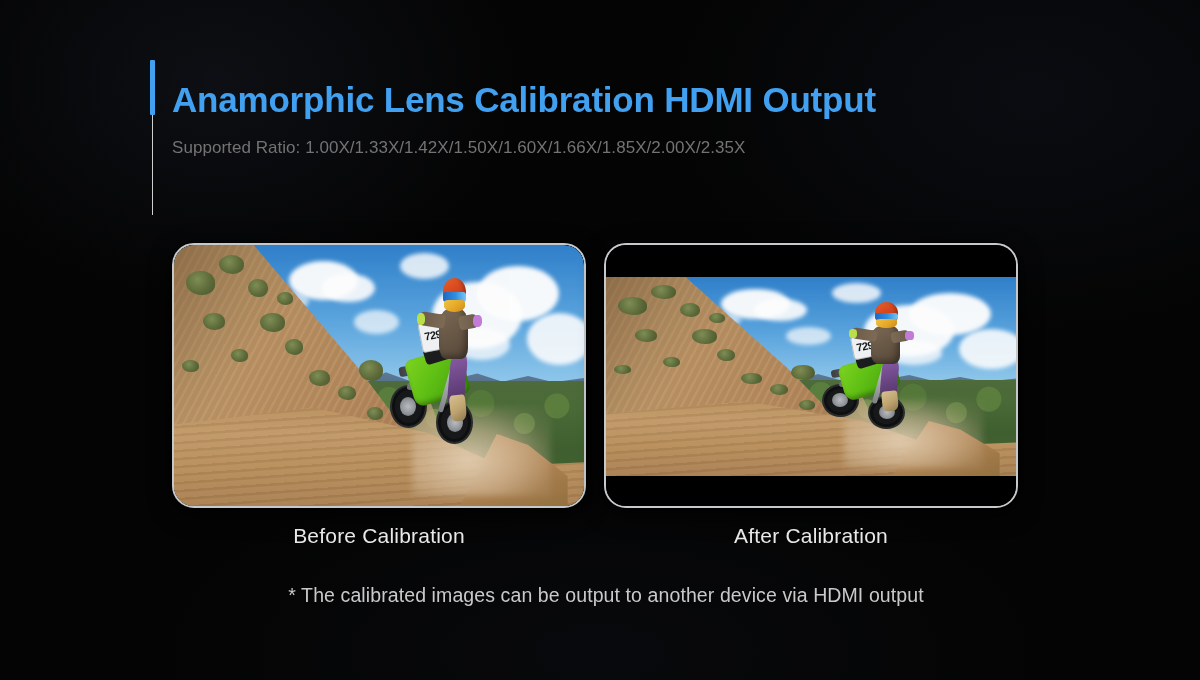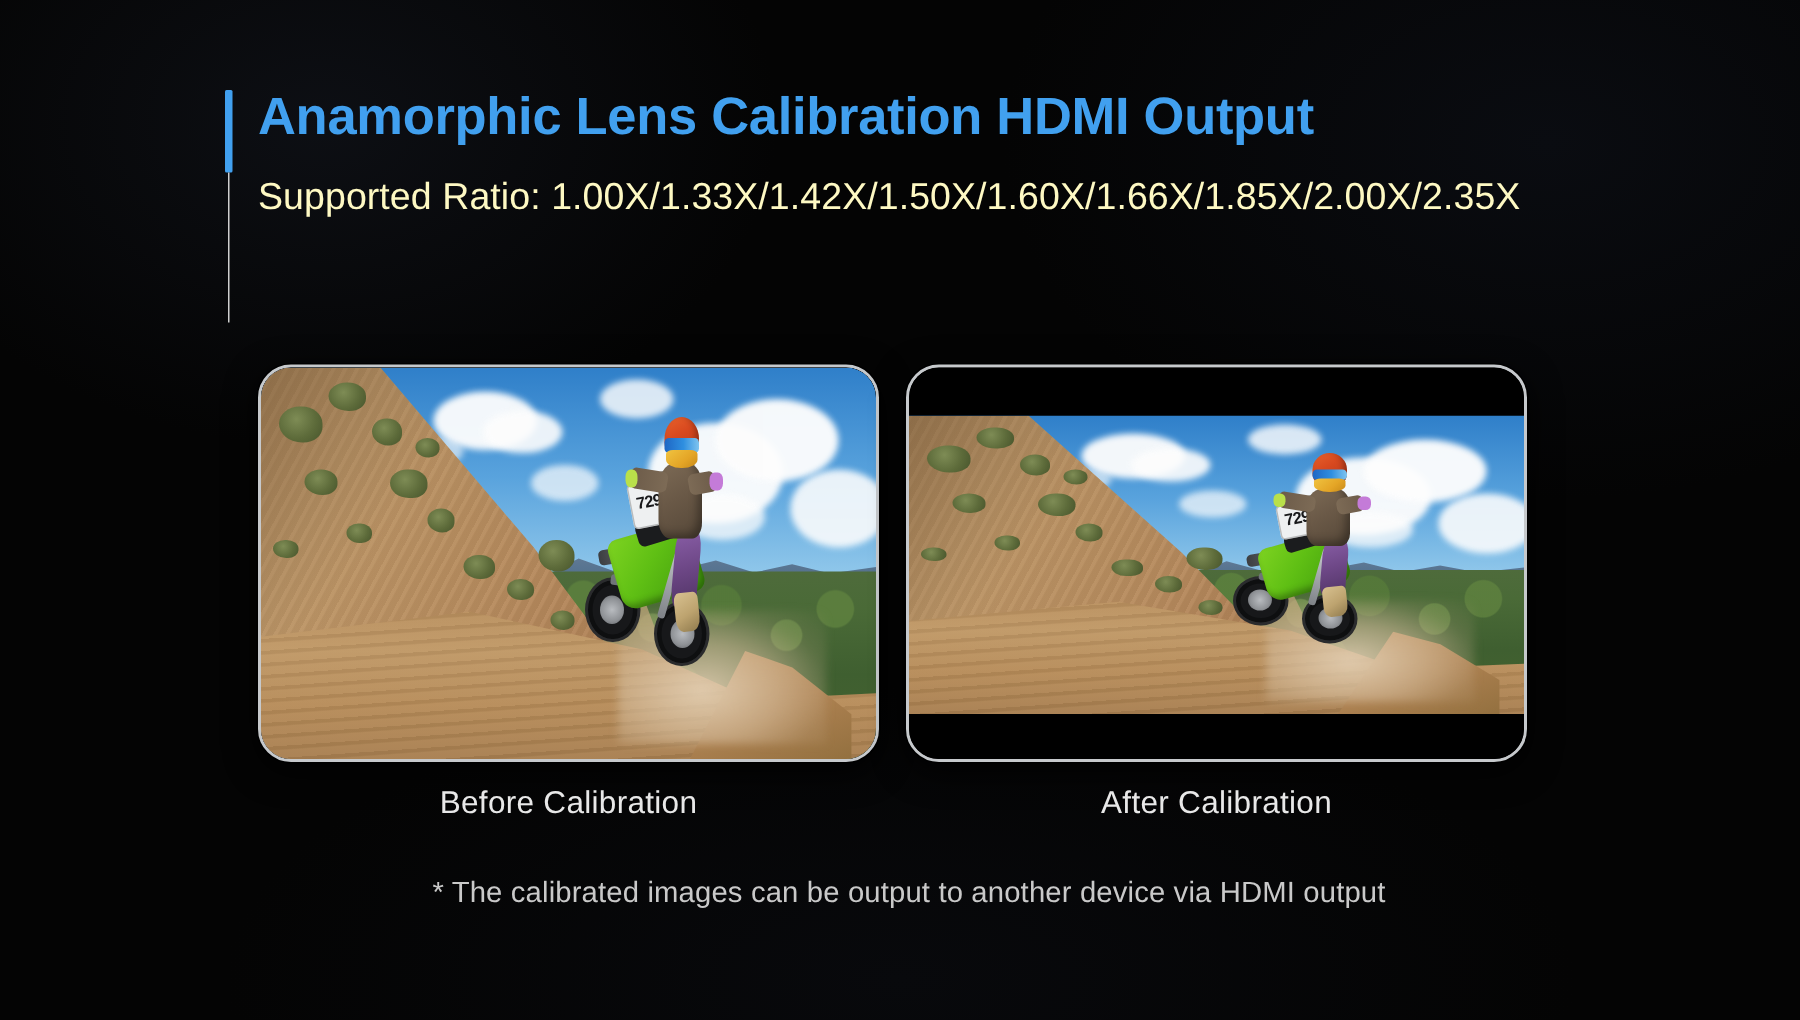--- a/index.html
+++ b/index.html
@@ -62,29 +62,30 @@
     background: #cfcfcf;
   }
 
   .page-title {
     font-size: 35px;
     font-weight: bold;
     color: #41a0ef;
     letter-spacing: -0.2px;
     line-height: 1.12;
     white-space: nowrap;
+    margin-top: 22px;
   }
 
   .subtitle-block {
     margin-top: 17px;
   }
 
   .subtitle-line {
-    font-size: 25px;
-    color: #fef9c3;
+    font-size: 17px;
+    color: #737373;
     line-height: 1.42;
     letter-spacing: 0.05px;
     white-space: nowrap;
   }
 
   
   .panels {
     position: absolute;
     left: 0;
     top: 243px;

